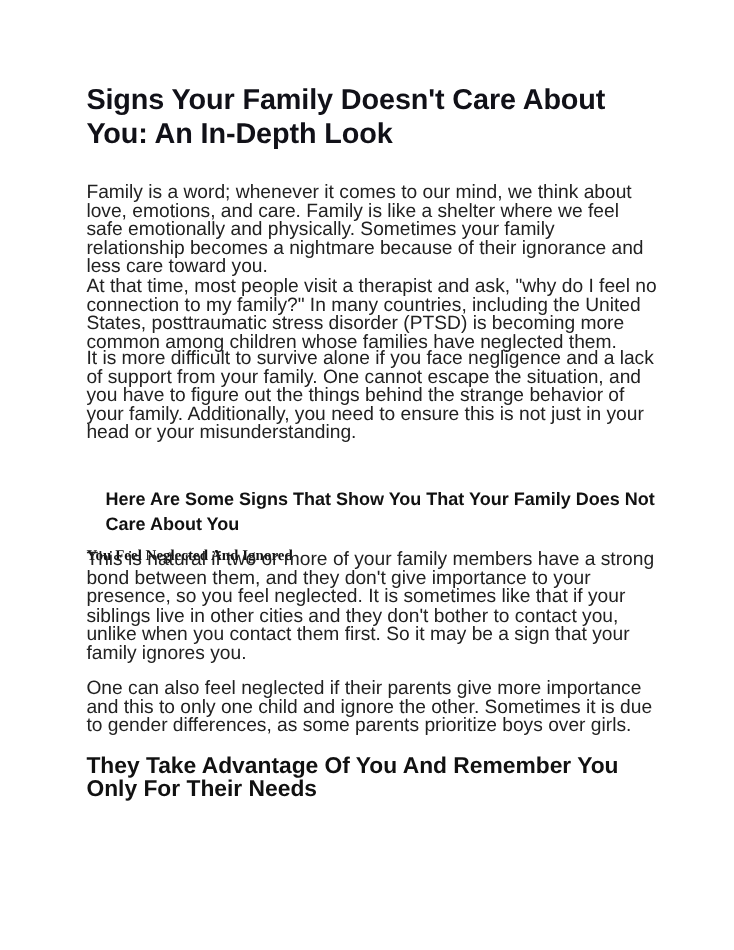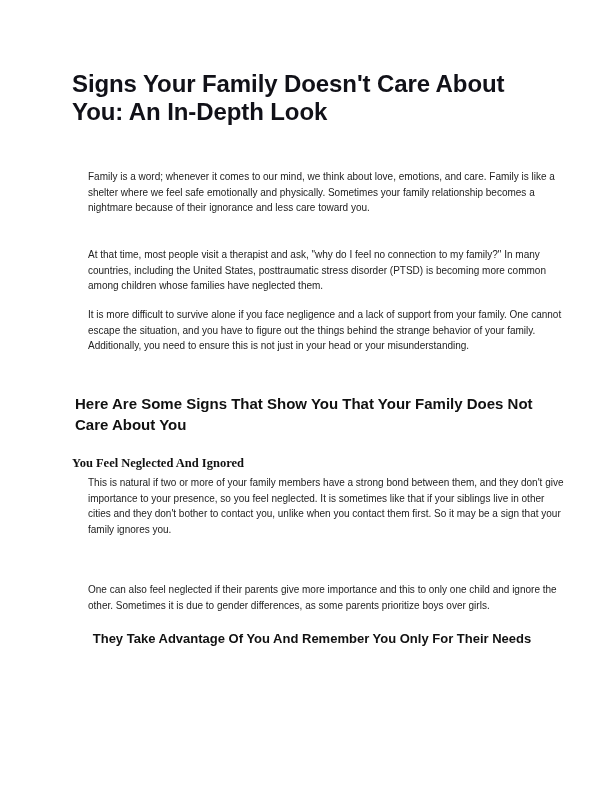--- a/index.html
+++ b/index.html
@@ -30,50 +30,49 @@
       font-weight: bold;
       line-height: 28px;
       color: #111118;
       margin: 0;
       letter-spacing: -0.1px;
     }
     .para {
       position: absolute;
       left: 0;
       width: 476px;
-      font-size: 10px;
+      font-size: 16px;
       line-height: 15.6px;
       color: #222222;
-      margin: 16px;
+      margin: 0;
       letter-spacing: 0px;
     }
     .h2 {
       position: absolute;
       left: 0;
       width: 480px;
       font-size: 15px;
       font-weight: bold;
       line-height: 21px;
       color: #111111;
-      margin: 3px;
+      margin: 16px;
     }
     .h3 {
       position: absolute;
       left: 0;
       width: 480px;
       font-size: 12.5px;
       font-weight: bold;
       line-height: 20px;
       color: #111111;
       margin: 0;
     }
     .h3-large {
-      font-size: 13px;
+      font-size: 19px;
       line-height: 19px;
-      text-align: center;
     }
   </style>
 </head>
 <body>
 
 <div class="page">
 
   <h1 class="title">Signs Your Family Doesn't Care About You: An In-Depth Look</h1>
 
   <p class="para" style="top:153px;">Family is a word; whenever it comes to our mind, we think about love, emotions, and care. Family is like a shelter where we feel safe emotionally and physically. Sometimes your family relationship becomes a nightmare because of their ignorance and less care toward you.</p>

